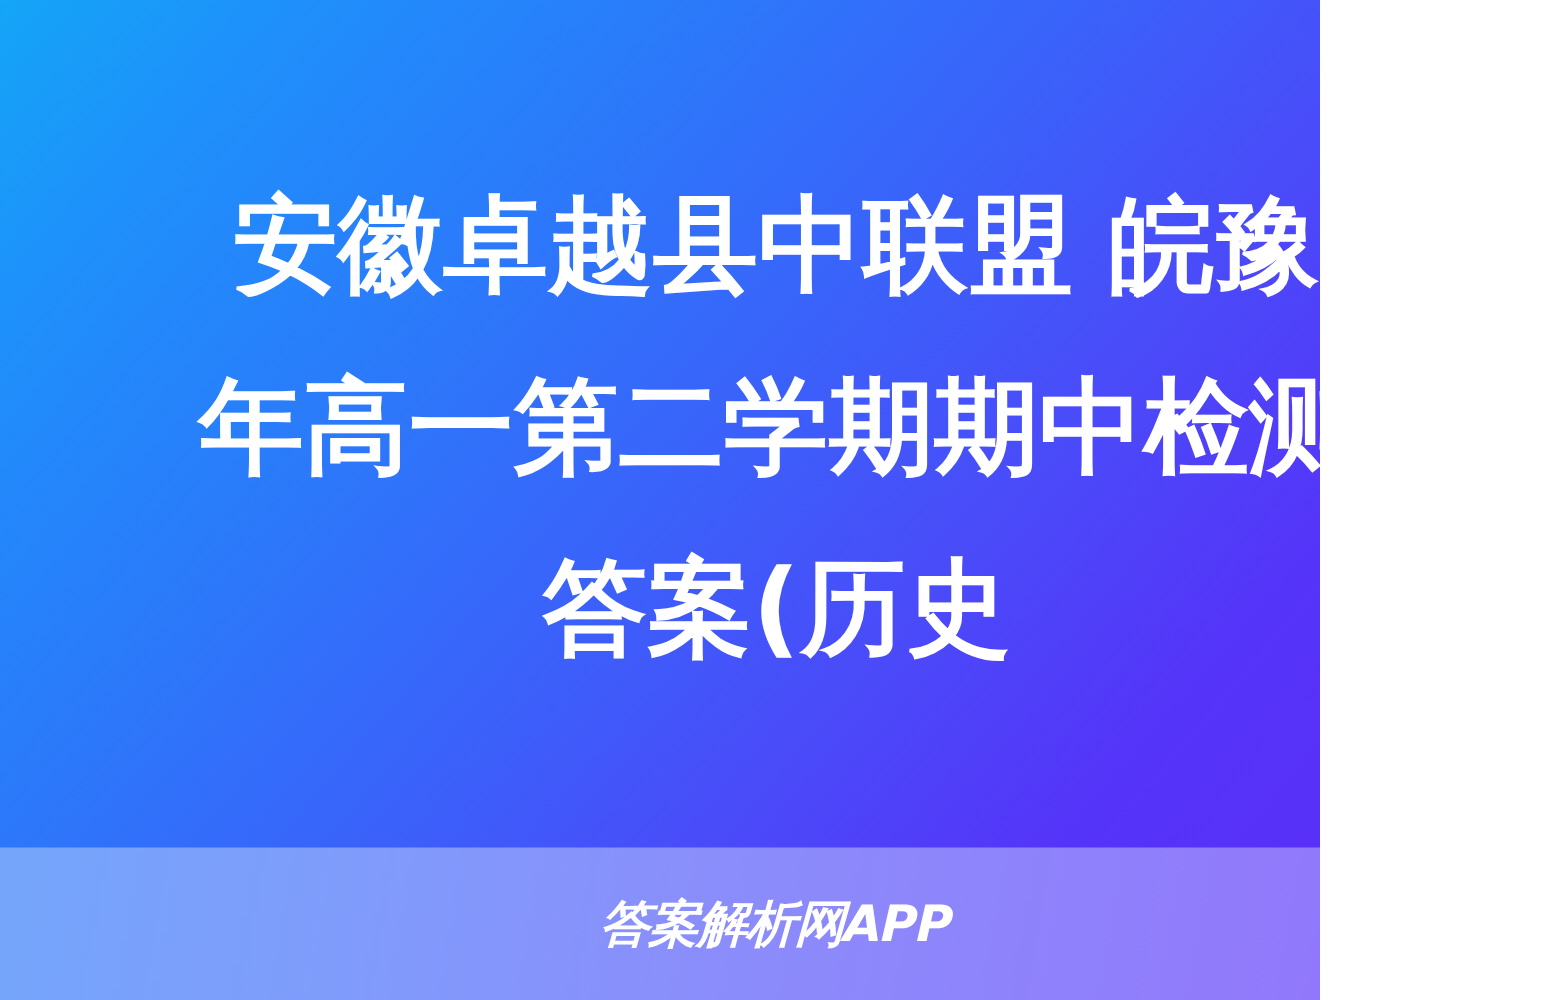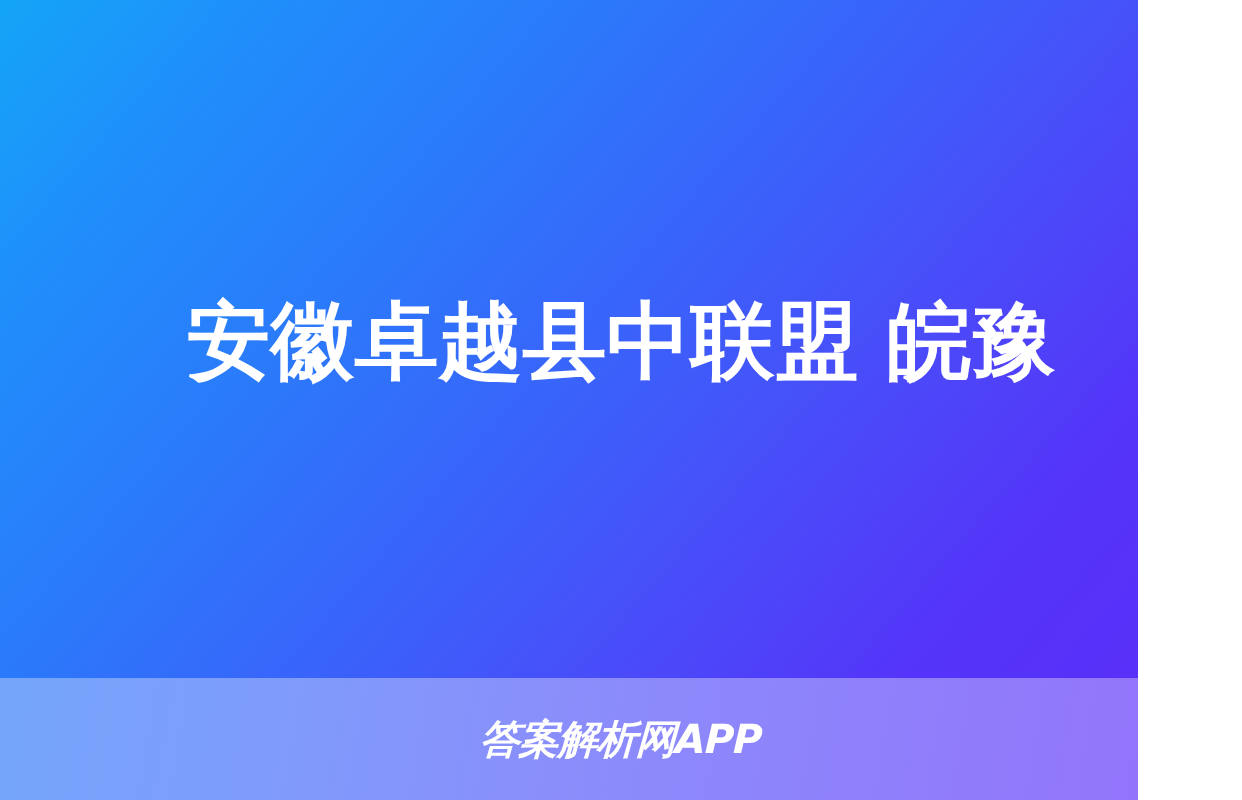--- a/index.html
+++ b/index.html
@@ -9,21 +9,21 @@
   body {
     width: 1242px;
     height: 800px;
     overflow: hidden;
     font-family: "Liberation Sans", "DejaVu Sans", sans-serif;
     background: #ffffff;
   }
 
   #poster {
     position: relative;
-    width: 1138px;
+    width: 1056px;
     height: 800px;
     overflow: hidden;
     background: linear-gradient(131deg,
         #14a5f7 0%,
         #1f8ffb 14%,
         #2b7afa 32%,
         #3a62fa 50%,
         #4a4bf9 66%,
         #5534f9 82%,
         #5a2ef8 100%);
@@ -85,19 +85,21 @@
     transform: skewX(-2deg);
   }
 </style>
 </head>
 <body>
 
 <div id="poster">
 
   <div id="headline-block">
     <div class="headline-line">安徽卓越县中联盟 皖豫</div>
+    <div class="headline-line">年高一第二学期期中检测</div>
+    <div class="headline-line">答案(历史</div>
   </div>
 
   <div id="watermark-bar">
     <span id="watermark-text">答案解析网APP</span>
   </div>
 
 </div>
 
 </body></html>

